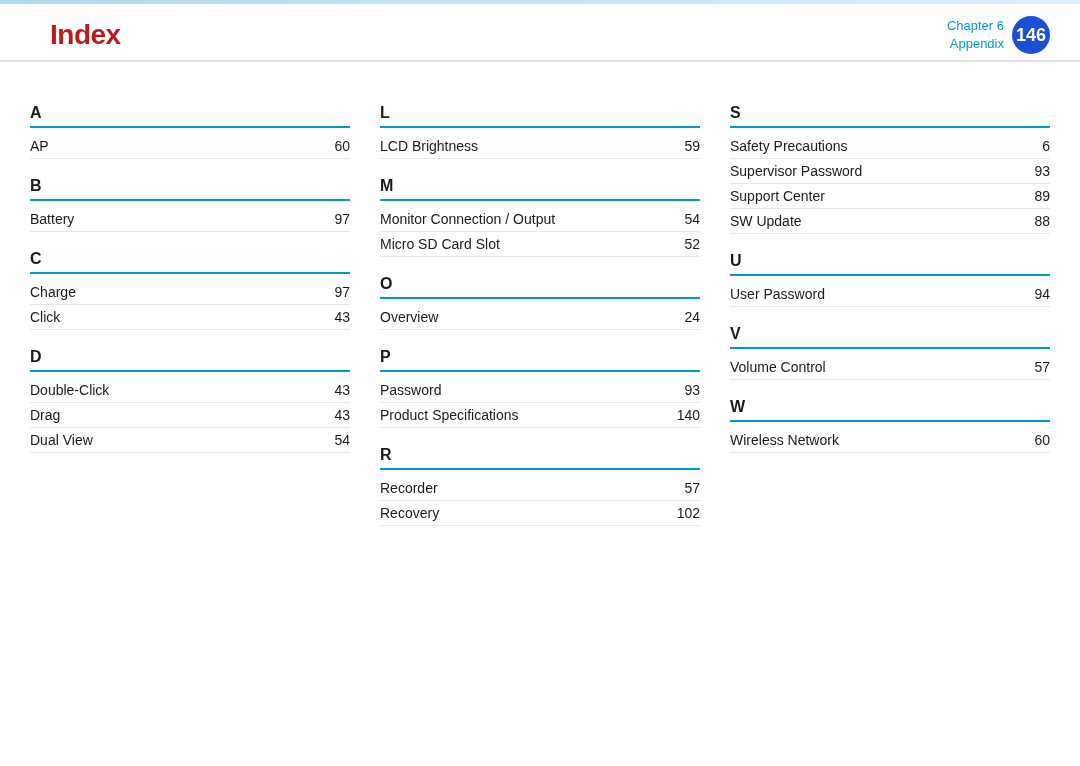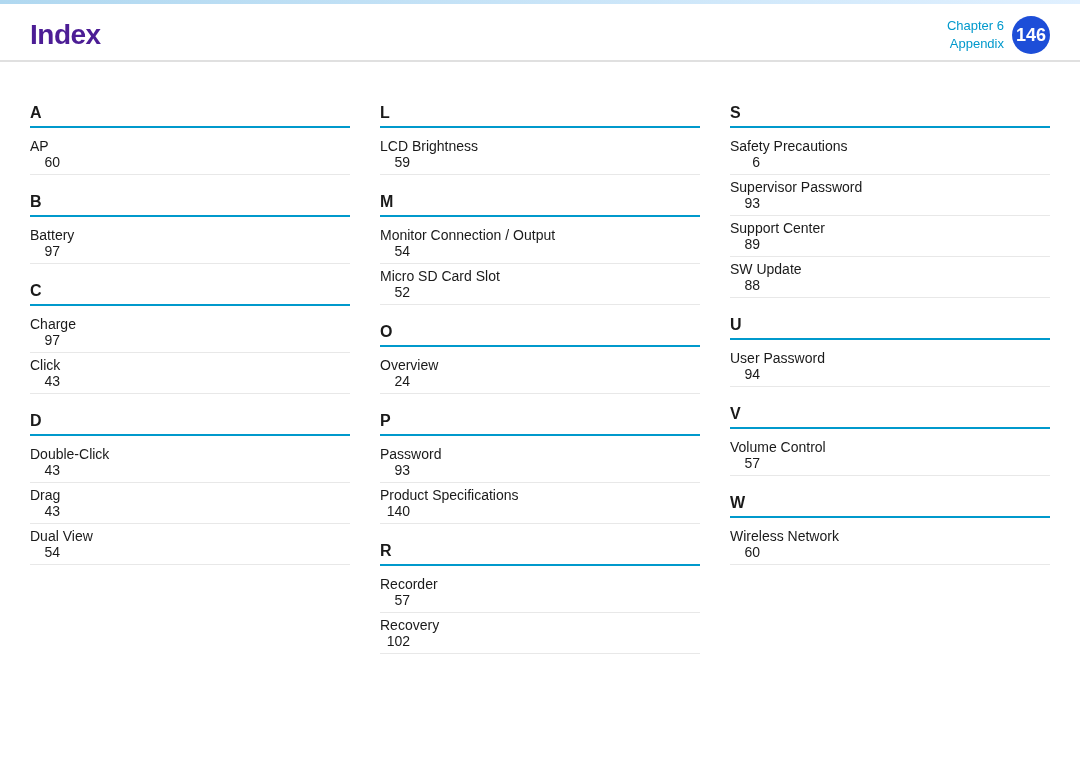--- a/index.html
+++ b/index.html
@@ -17,22 +17,23 @@
       display: flex;
       align-items: center;
       justify-content: space-between;
       padding: 12px 30px 6px 30px;
       border-bottom: 2px solid #e0e0e0;
       background: #fff;
     }
     .header-title {
       font-size: 28px;
       font-weight: bold;
-      color: #4c1d95;
+      color: #b91c1c;
       letter-spacing: -0.5px;
+      margin-left: 20px;
     }
     .header-right {
       display: flex;
       align-items: center;
       gap: 8px;
       justify-content: space-between;
     }
     .chapter-label {
       font-size: 13px;
       color: #0099cc;
@@ -81,21 +82,20 @@
       margin-bottom: 6px;
     }
 
     
     .index-entry {
       display: flex;
       justify-content: space-between;
       align-items: baseline;
       padding: 4px 0;
       border-bottom: 1px solid #e8e8e8;
-      flex-direction: column;
     }
     .entry-term {
       font-size: 14px;
       color: #1a1a1a;
     }
     .entry-page {
       font-size: 14px;
       color: #1a1a1a;
       min-width: 30px;
       text-align: right;

